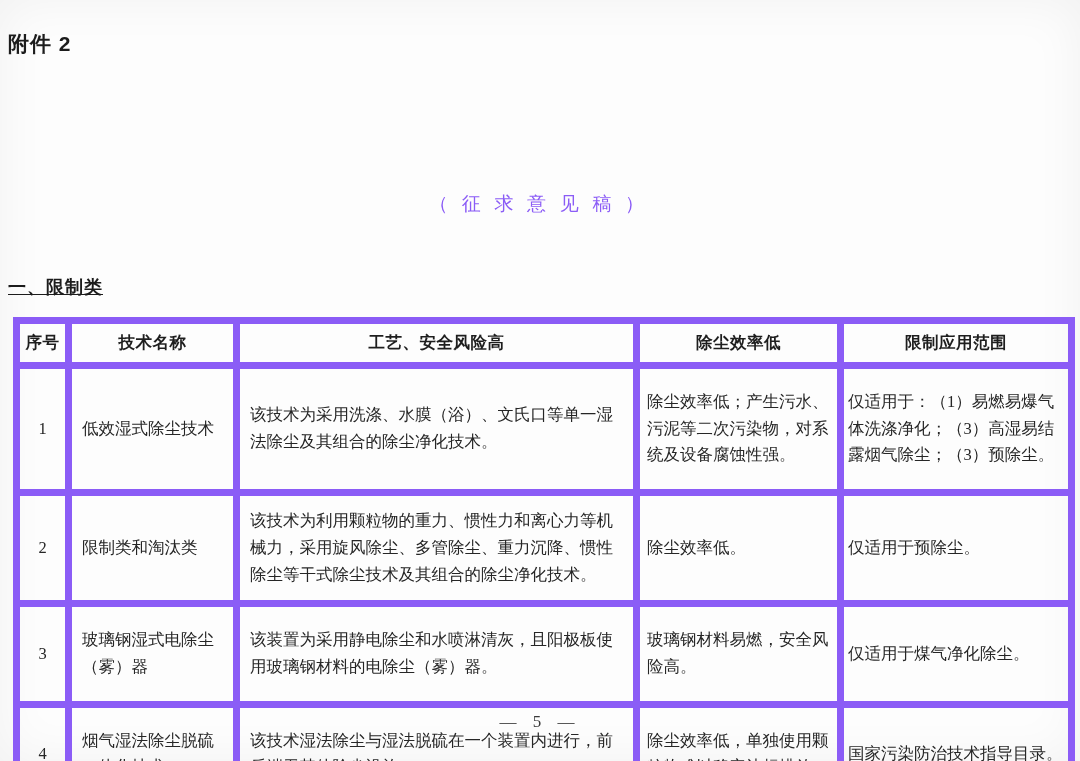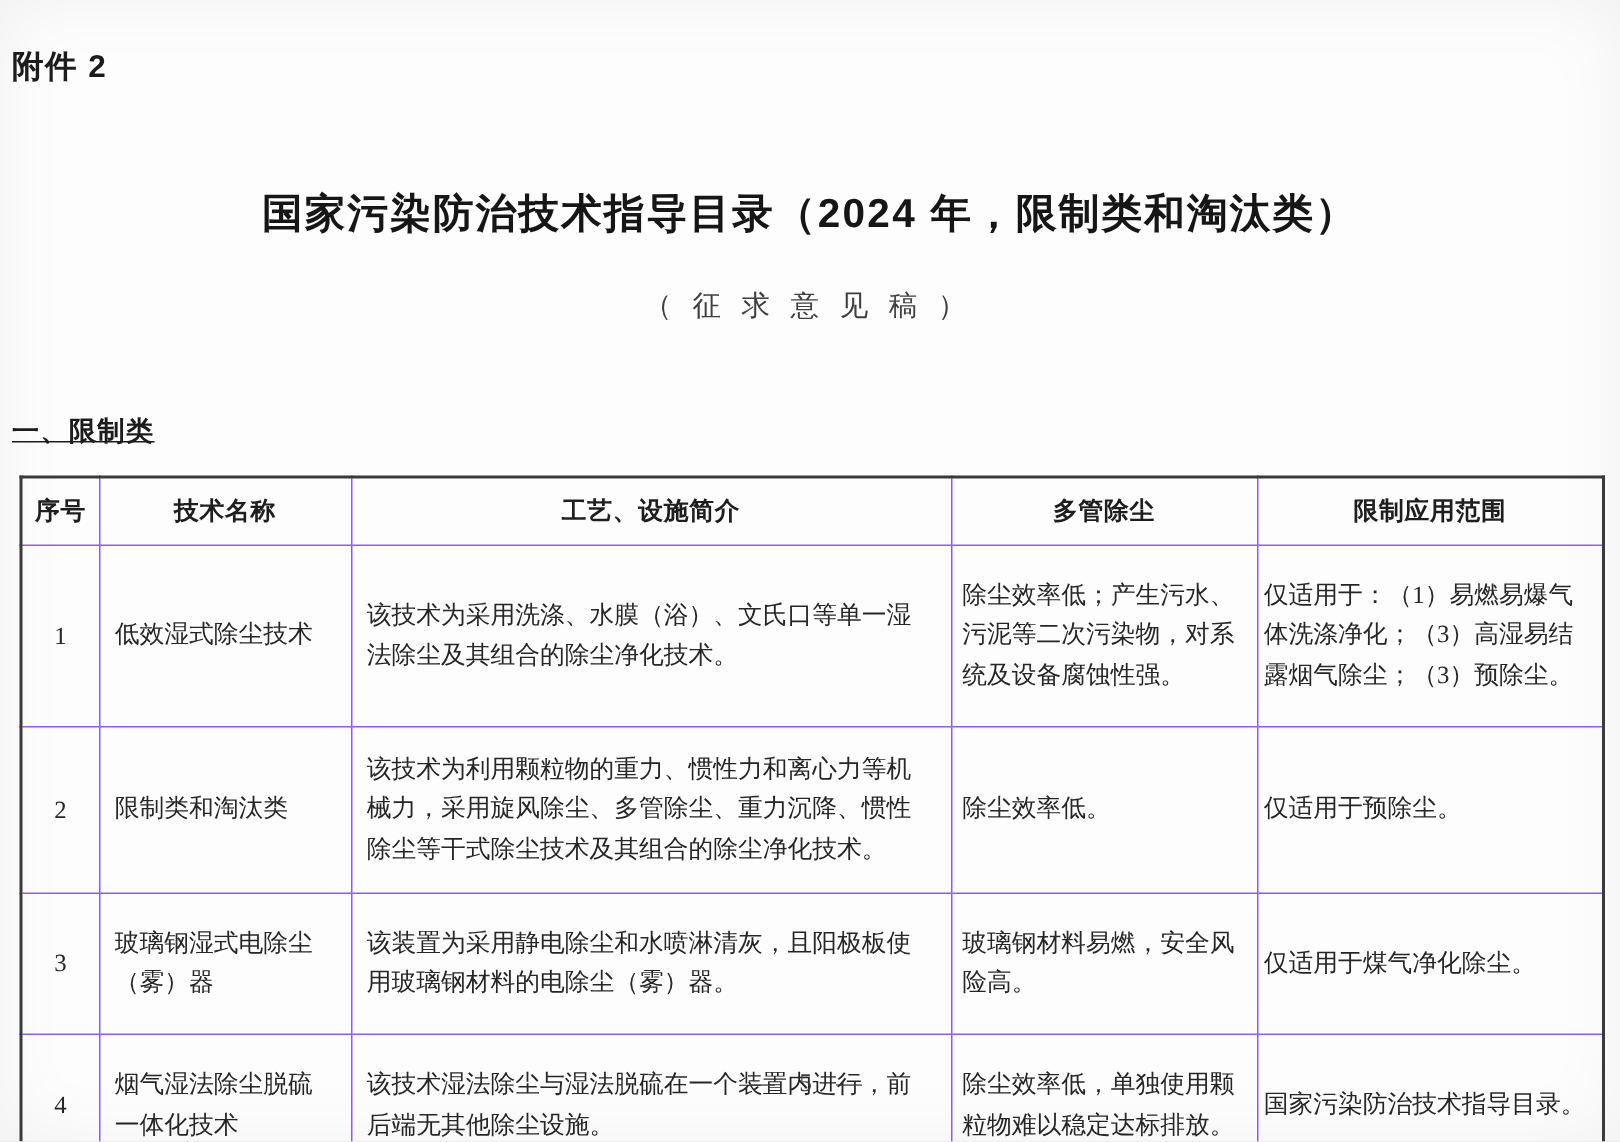--- a/index.html
+++ b/index.html
@@ -40,21 +40,21 @@
   .doc-subtitle {
     position: absolute;
     top: 191px;
     left: 0;
     width: 100%;
     text-align: center;
     font-family: Liberation Mono, monospace;
     font-size: 19px;
     letter-spacing: 0.72em;
     text-indent: 0.36em;
-    color: #404040;
+    color: #8b5cf6;
   }
   .section-heading {
     position: absolute;
     left: 8px;
     top: 275px;
     font-family: "Liberation Sans", sans-serif;
     font-weight: 700;
     font-size: 18px;
     letter-spacing: 1px;
     color: #1c1c1c;
@@ -65,21 +65,21 @@
     left: 13px;
     top: 317px;
     width: 1055px;
     border-collapse: collapse;
     table-layout: fixed;
     font-size: 16.5px;
     color: #262626;
   }
   table.restricted-table th,
   table.restricted-table td {
-    border: 1px solid #8b5cf6;
+    border: 7px solid #8b5cf6;
     vertical-align: middle;
   }
   table.restricted-table { border: 2px solid #3a3a3a; }
   table.restricted-table th {
     font-family: "Liberation Sans", sans-serif;
     font-weight: 700;
     font-size: 16.5px;
     height: 45px;
     text-align: center;
     letter-spacing: 0.5px;
@@ -105,40 +105,39 @@
     color: #3a3a3a;
   }
 </style>
 </head>
 <body>
 
 <div class="page">
 
   <div class="attachment-label">附件 2</div>
 
-  <div class="doc-title">国家污染防治技术指导目录（2024 年，限制类和淘汰类）</div>
 
   <div class="doc-subtitle">（征求意见稿）</div>
 
   <div class="section-heading">一、限制类</div>
 
   <table class="restricted-table">
     <colgroup>
       <col style="width:52px">
       <col style="width:168px">
       <col style="width:400px">
       <col style="width:204px">
       <col style="width:231px">
     </colgroup>
     <thead>
       <tr>
         <th>序号</th>
         <th>技术名称</th>
-        <th>工艺、设施简介</th>
-        <th>多管除尘</th>
+        <th>工艺、安全风险高</th>
+        <th>除尘效率低</th>
         <th>限制应用范围</th>
       </tr>
     </thead>
     <tbody id="table-body">
         <tr>
           <td class="cell-no">1</td>
           <td class="cell-name">低效湿式除尘技术</td>
           <td class="cell-intro">该技术为采用洗涤、水膜（浴）、文氏口等单一湿法除尘及其组合的除尘净化技术。</td>
           <td class="cell-reason">除尘效率低；产生污水、污泥等二次污染物，对系统及设备腐蚀性强。</td>
           <td class="cell-scope">仅适用于：（1）易燃易爆气体洗涤净化；（3）高湿易结露烟气除尘；（3）预除尘。</td>

